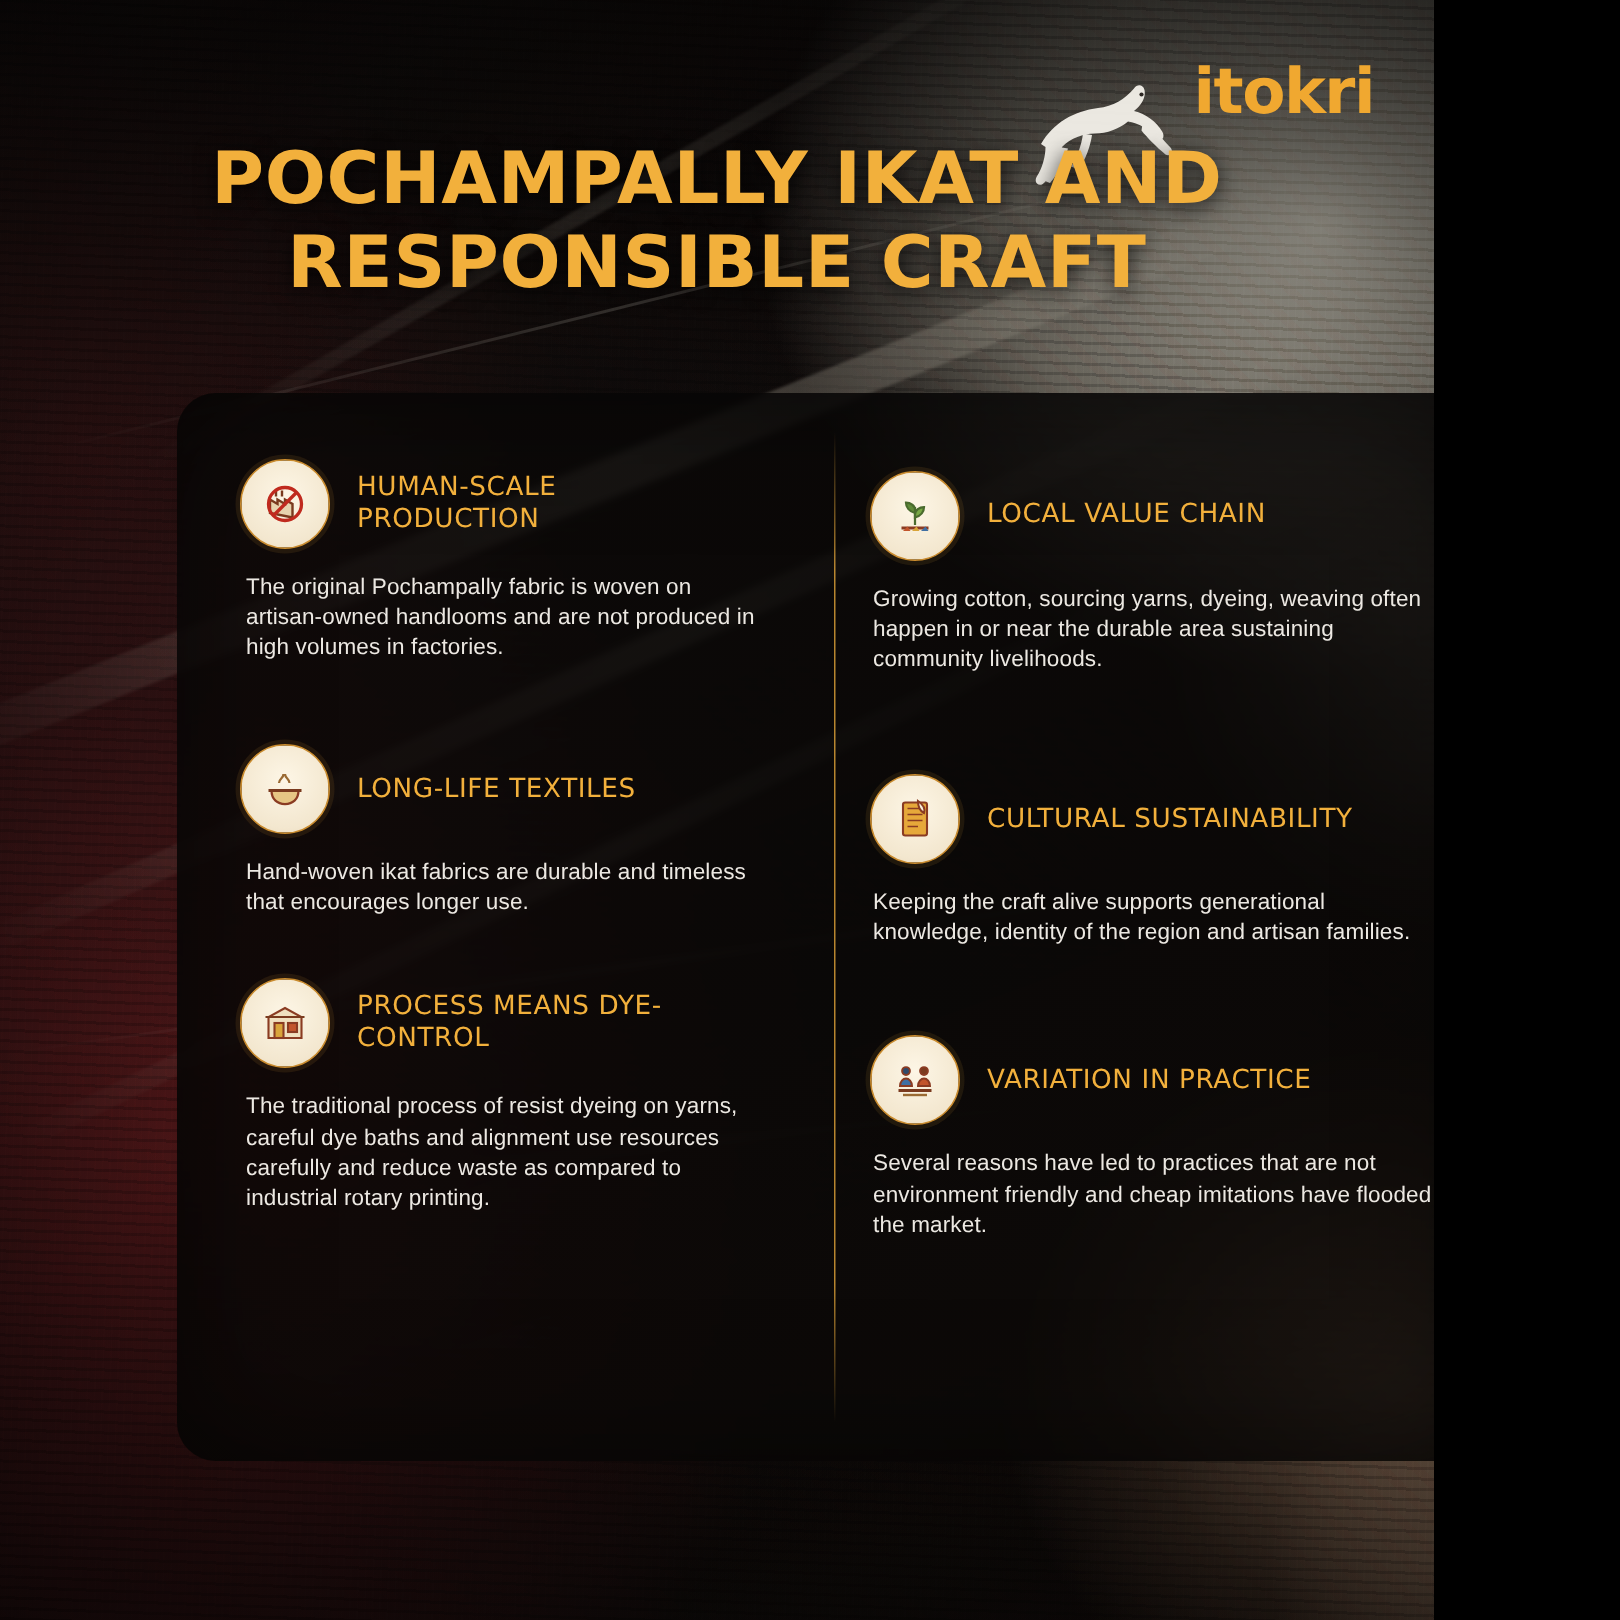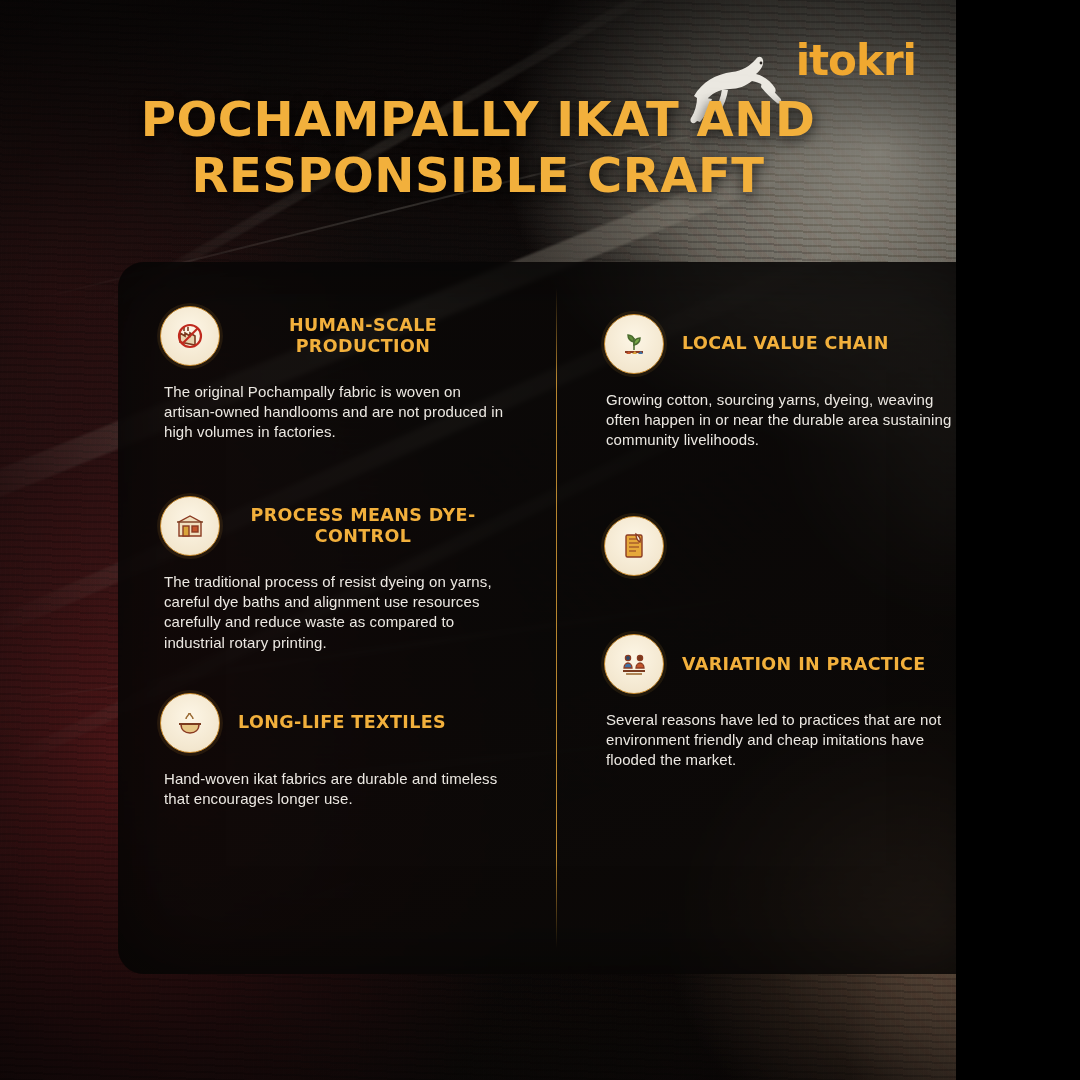--- a/index.html
+++ b/index.html
@@ -138,21 +138,21 @@
     position: absolute;
     inset: 0;
     display: flex;
   }
   .col {
     width: 50%;
     box-sizing: border-box;
     padding: 44px 40px 30px 40px;
   }
   .col.left  { padding-left: 42px;  padding-right: 44px; }
-  .col.right { padding-left: 48px;  padding-right: 38px; }
+  .col.right { padding-left: 24px;  padding-right: 38px; }
 
   .item { margin-bottom: 34px; }
   .item-head {
     display: flex;
     align-items: center;
     gap: 18px;
   }
   .badge {
     flex: 0 0 auto;
     width: 58px;
@@ -162,27 +162,26 @@
     background: radial-gradient(circle at 50% 40%, #fdf6e6 0%, #f3e7cf 70%, #e8d9bc 100%);
     display: flex;
     align-items: center;
     justify-content: center;
     box-shadow: 0 0 0 3px rgba(201,139,46,0.12);
   }
   .badge svg { display:block; }
   .item-title {
     color: #f2b03c;
     font-family: "DejaVu Sans", sans-serif;
-    font-weight: 700;
+    font-weight: 400;
     font-size: 17.5px;
     letter-spacing: .4px;
     line-height: 1.22;
     text-transform: uppercase;
     max-width: 250px;
-    text-align: center;
   }
   .item-body {
     margin-top: 16px;
     color: #ece8e2;
     font-size: 15px;
     line-height: 1.34;
     letter-spacing: .1px;
   }
   .col.left .item-body  { margin-left: 4px; }
   .col.right .item-body { margin-left: 2px; }
@@ -246,47 +245,47 @@
             </span>
             <div class="item-title">HUMAN-SCALE PRODUCTION</div>
           </div>
           <div class="item-body">The original Pochampally fabric is woven on artisan-owned handlooms and are not produced in high volumes in factories.</div>
         </div>
 
         <div class="item">
           <div class="item-head">
             <span class="badge">
               <svg width="36" height="36" viewBox="0 0 36 36">
+                <g stroke="#8a3b22" stroke-width="1.5" fill="none">
+                  <path d="M9 19h18c0 6-4 9-9 9s-9-3-9-9z" fill="#e6c684"></path>
+                  <path d="M7 19h22" stroke="#7a3a1e" stroke-width="2"></path>
+                  <path d="M14 14c0-3 3-3 3-6M21 14c0-3-3-3-3-6" stroke="#9a6a33"></path>
+                </g>
+              </svg>
+            </span>
+            <div class="item-title">LONG-LIFE TEXTILES</div>
+          </div>
+          <div class="item-body">Hand-woven ikat fabrics are durable and timeless that encourages longer use.</div>
+        </div>
+
+        <div class="item">
+          <div class="item-head">
+            <span class="badge">
+              <svg width="36" height="36" viewBox="0 0 36 36">
                 <g stroke="#8a3b22" stroke-width="1.4" fill="none">
                   <path d="M7 28V14l11-6 11 6v14z" fill="#f0e0bf"></path>
                   <rect x="11" y="18" width="6" height="10" fill="#d9a43a"></rect>
                   <rect x="20" y="18" width="6" height="6" fill="#c2552c"></rect>
                   <path d="M5 14h26" stroke="#7a3a1e"></path>
                 </g>
               </svg>
             </span>
             <div class="item-title">PROCESS MEANS DYE-CONTROL</div>
           </div>
           <div class="item-body">The traditional process of resist dyeing on yarns, careful dye baths and alignment use resources carefully and reduce waste as compared to industrial rotary printing.</div>
-        </div>
-
-        <div class="item">
-          <div class="item-head">
-            <span class="badge">
-              <svg width="36" height="36" viewBox="0 0 36 36">
-                <g stroke="#8a3b22" stroke-width="1.5" fill="none">
-                  <path d="M9 19h18c0 6-4 9-9 9s-9-3-9-9z" fill="#e6c684"></path>
-                  <path d="M7 19h22" stroke="#7a3a1e" stroke-width="2"></path>
-                  <path d="M14 14c0-3 3-3 3-6M21 14c0-3-3-3-3-6" stroke="#9a6a33"></path>
-                </g>
-              </svg>
-            </span>
-            <div class="item-title">LONG-LIFE TEXTILES</div>
-          </div>
-          <div class="item-body">Hand-woven ikat fabrics are durable and timeless that encourages longer use.</div>
         </div>
 
       </div>
 
       <div class="col right">
 
         <div class="item">
           <div class="item-head">
             <span class="badge">
               <svg width="36" height="36" viewBox="0 0 36 36">
@@ -310,21 +309,23 @@
           <div class="item-head">
             <span class="badge">
               <svg width="36" height="36" viewBox="0 0 36 36">
                 <g stroke="#8a3b22" stroke-width="1.4">
                   <rect x="10" y="7" width="16" height="22" rx="1.5" fill="#e6a83a"></rect>
                   <path d="M13 11h10M13 15h10M13 19h10M13 23h7" stroke="#8a3b22" stroke-width="1"></path>
                   <path d="M20 6c3 2 5 5 4 8-2-1-4-3-4-8z" fill="#f6efdd"></path>
                 </g>
               </svg>
             </span>
-          </div>
+            <div class="item-title">CULTURAL SUSTAINABILITY</div>
+          </div>
+          <div class="item-body">Keeping the craft alive supports generational knowledge, identity of the region and artisan families.</div>
         </div>
 
         <div class="item">
           <div class="item-head">
             <span class="badge">
               <svg width="36" height="36" viewBox="0 0 36 36">
                 <g stroke="#8a3b22" stroke-width="1.3" fill="none">
                   <circle cx="12" cy="12" r="2.6" fill="#2f4a6b"></circle>
                   <circle cx="24" cy="12" r="2.6" fill="#7a3a1e"></circle>
                   <path d="M8 22c0-3 2-5 4-5s4 2 4 5z" fill="#3f6fa3"></path>

